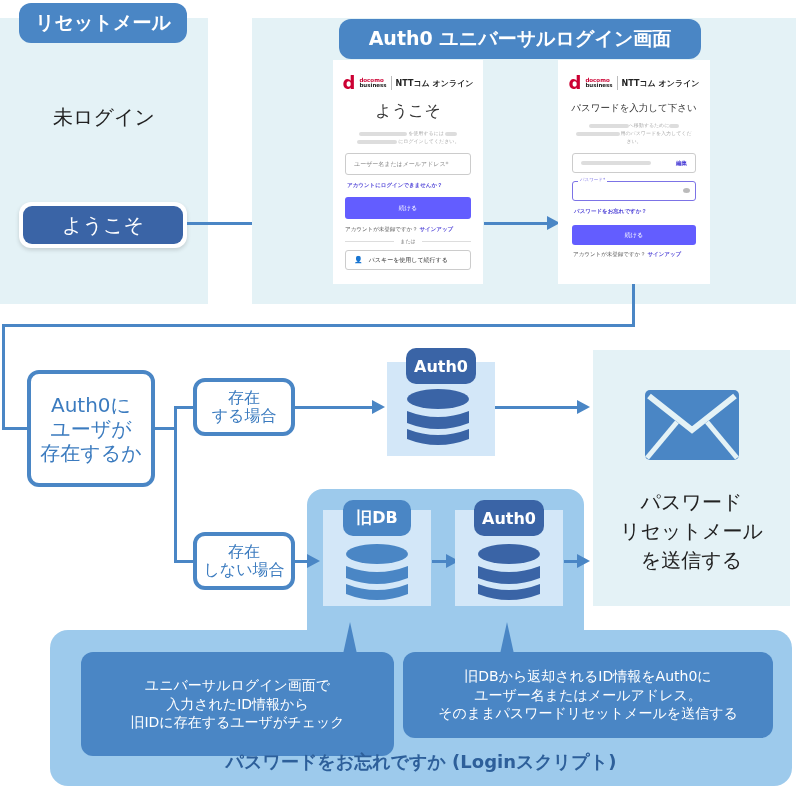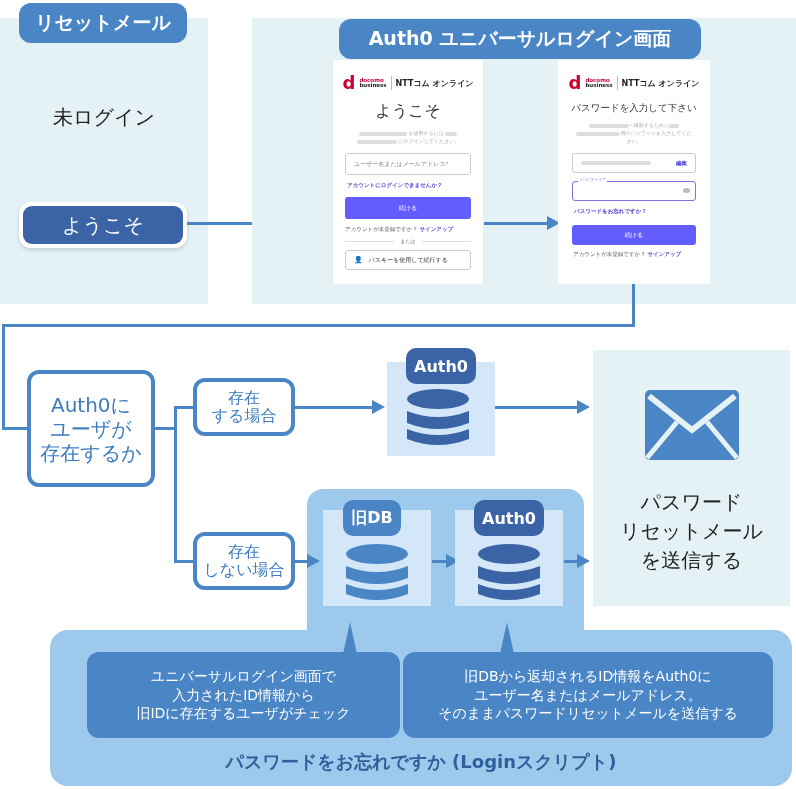--- a/index.html
+++ b/index.html
@@ -156,21 +156,21 @@
 
 <div class="abs" style="left:307px;top:489px;width:277px;height:160px;background:#9dcaec;border-radius:16px 16px 0 0;"></div>
 <div class="abs" style="left:50px;top:630px;width:742px;height:156px;background:#9dcaec;border-radius:18px;"></div>
 
 <div class="abs outline-box" style="left:193px;top:532px;width:102px;height:58px;font-size:16px;line-height:1.15;white-space:pre-line;">存在
 しない場合</div>
 <div class="abs line" style="left:295px;top:560px;width:15px;height:3px;"></div>
 <div class="abs arrow-r" style="left:307px;top:554px;"></div>
 
 <div class="abs db-panel" style="left:323px;top:510px;width:108px;height:96px;"></div>
-<div class="abs db-label" style="left:343px;top:500px;width:58px;height:36px;background:#4a86c5;">旧DB</div>
+<div class="abs db-label" style="left:343px;top:500px;width:68px;height:36px;background:#4a86c5;">旧DB</div>
 <svg class="abs" style="left:345px;top:544px;" width="64" height="60" viewBox="0 0 64 60">
   <ellipse cx="32" cy="10" rx="31" ry="10" fill="#4a86c5"></ellipse>
   <path d="M1 22 Q32 34 63 22 L63 34 Q32 46 1 34 Z" fill="#4a86c5"></path>
   <path d="M1 40 Q32 52 63 40 L63 50 Q32 62 1 50 Z" fill="#4a86c5"></path>
 </svg>
 
 <div class="abs line" style="left:432px;top:560px;width:18px;height:3px;"></div>
 <div class="abs arrow-r" style="left:446px;top:554px;"></div>
 
 <div class="abs db-panel" style="left:455px;top:510px;width:108px;height:96px;"></div>
@@ -178,21 +178,21 @@
 <svg class="abs" style="left:477px;top:544px;" width="64" height="60" viewBox="0 0 64 60">
   <ellipse cx="32" cy="10" rx="31" ry="10" fill="#3a64a6"></ellipse>
   <path d="M1 22 Q32 34 63 22 L63 34 Q32 46 1 34 Z" fill="#3a64a6"></path>
   <path d="M1 40 Q32 52 63 40 L63 50 Q32 62 1 50 Z" fill="#3a64a6"></path>
 </svg>
 
 <div class="abs line" style="left:564px;top:560px;width:16px;height:3px;"></div>
 <div class="abs arrow-r" style="left:577px;top:554px;"></div>
 
 <div class="abs" style="left:343px;top:622px;width:0;height:0;border-left:7px solid transparent;border-right:7px solid transparent;border-bottom:32px solid #4a86c5;"></div>
-<div class="abs bubble" style="left:87px;top:652px;width:313px;height:86px;white-space:pre-line;">ユニバーサルログイン画面で
+<div class="abs bubble" style="left:81px;top:652px;width:313px;height:104px;white-space:pre-line;">ユニバーサルログイン画面で
 入力されたID情報から
 旧IDに存在するユーザがチェック</div>
 
 <div class="abs" style="left:500px;top:622px;width:0;height:0;border-left:7px solid transparent;border-right:7px solid transparent;border-bottom:32px solid #4a86c5;"></div>
 <div class="abs bubble" style="left:403px;top:652px;width:370px;height:86px;white-space:pre-line;">旧DBから返却されるID情報をAuth0に
 ユーザー名またはメールアドレス。
 そのままパスワードリセットメールを送信する</div>
 
 <div class="abs" style="left:50px;top:750px;width:742px;text-align:center;font-size:18px;font-weight:bold;color:#2d5f9a;">パスワードをお忘れですか (Loginスクリプト)</div>
 

